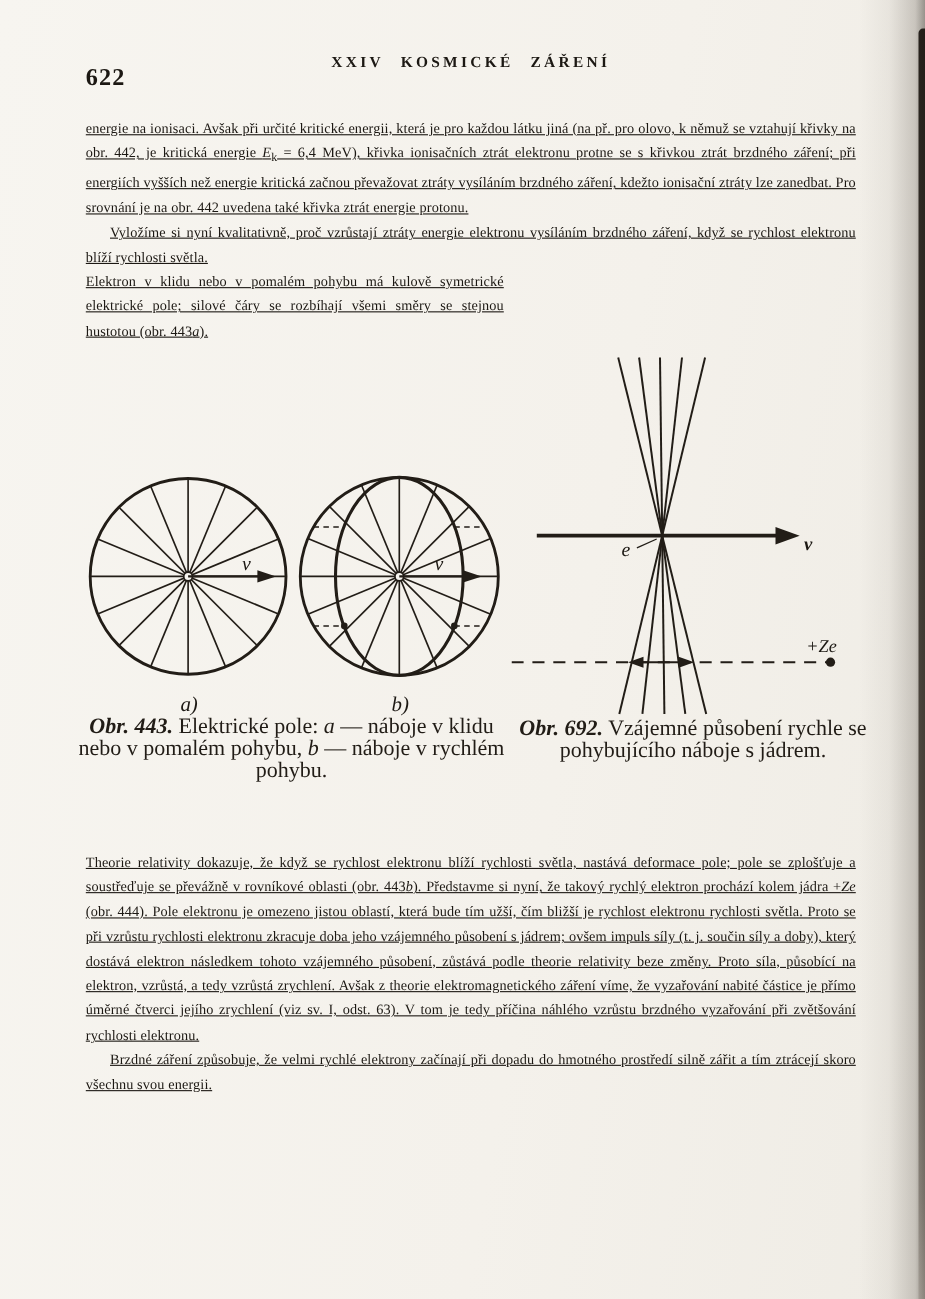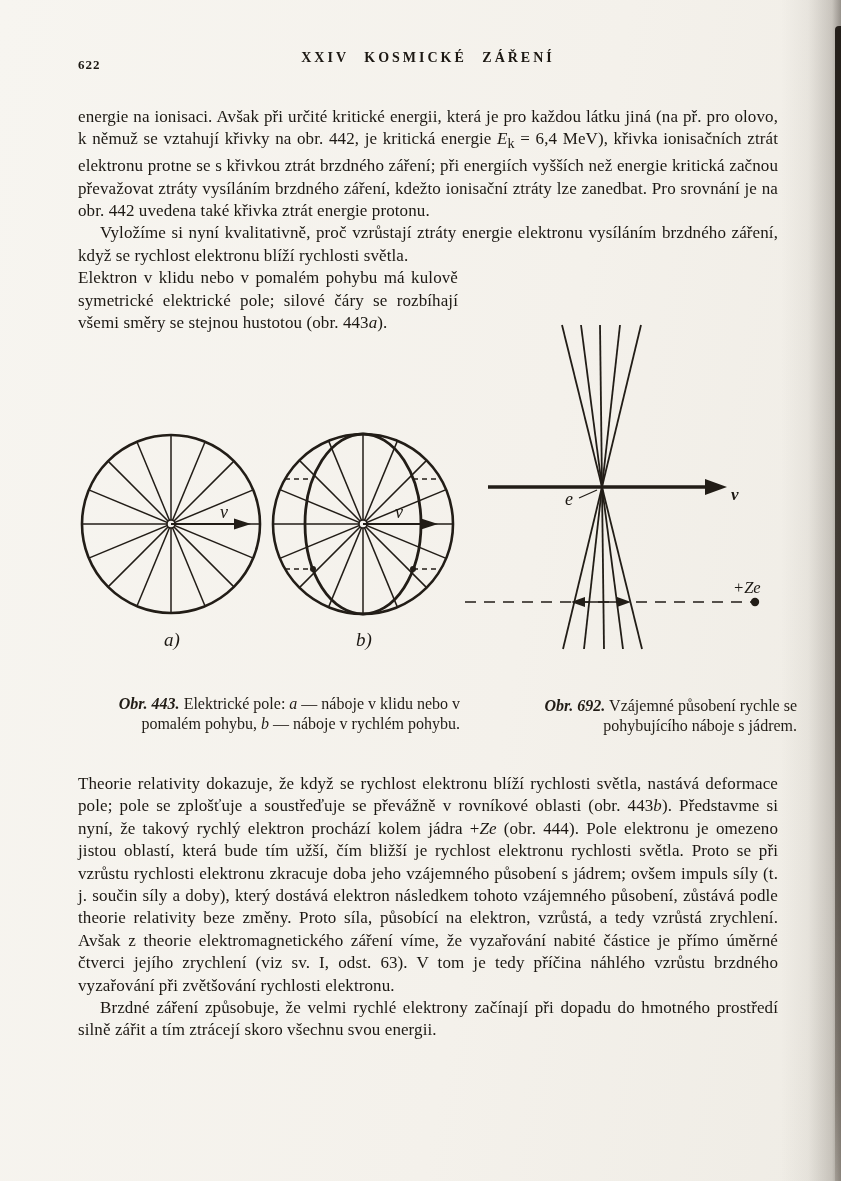--- a/index.html
+++ b/index.html
@@ -17,39 +17,39 @@
     pointer-events:none;
   }
   .edge-dark{
     position:absolute;top:26px;right:0;width:6px;height:1155px;
     background:linear-gradient(to bottom,rgba(25,20,15,0.92) 0%,rgba(45,38,30,0.75) 60%,rgba(70,60,50,0.40) 92%,rgba(90,78,66,0.20) 100%);
     border-radius:4px 0 0 0;
     pointer-events:none;
   }
   .page-number{
     position:absolute;left:78px;top:57px;
-    font-size:13px;font-weight:bold;letter-spacing:1px;
+    font-size:22px;font-weight:bold;letter-spacing:1px;
   }
   .running-head{
     position:absolute;left:78px;top:50px;width:700px;
     text-align:center;font-size:14px;font-weight:bold;
     letter-spacing:3px;word-spacing:9px;
   }
   .flow-top{position:absolute;left:78px;top:106px;width:700px;}
   .flow-bottom{position:absolute;left:78px;top:737px;width:700px;margin-top:36px;}
   .para{
     margin:0;text-align:justify;
-    font-size:17px;line-height:22.4px;letter-spacing:0.1px;
+    font-size:13px;line-height:22.4px;letter-spacing:0.1px;text-decoration:underline;
   }
   .indent{text-indent:22px;}
   .narrow{width:380px;}
   .fig{position:absolute;}
   .caption{
-    position:absolute;text-align:right;
-    font-size:16px;line-height:20px;color:#211c16;margin-top:44px;
+    position:absolute;text-align:center;
+    font-size:20px;line-height:20px;color:#211c16;
   }
   .cap443{left:70px;top:650px;width:390px;}
   .cap444{left:463px;top:652px;width:334px;}
   svg .stroke{stroke:#221d17;fill:none;}
   svg text{font-family:"Liberation Serif","DejaVu Serif",serif;fill:#1c1813;}
 </style>
 </head>
 <body>
 
 <div class="page">

